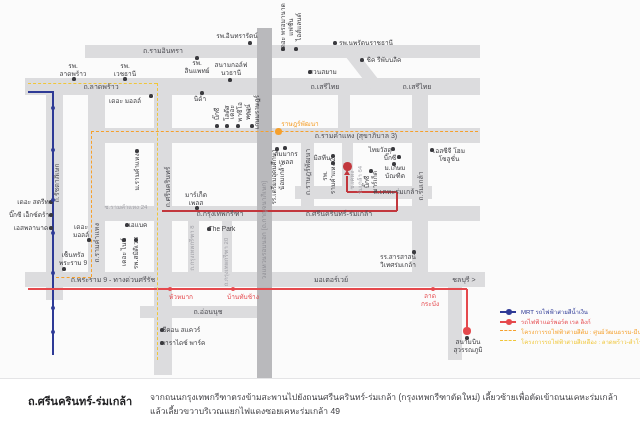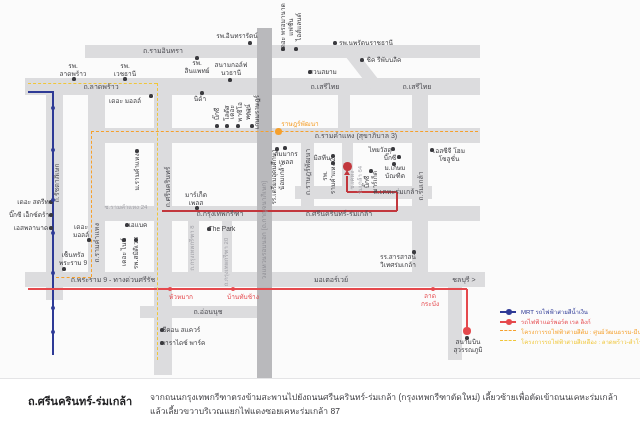--- a/index.html
+++ b/index.html
@@ -232,15 +232,15 @@
       </div>
       <div class="legrow">
         <span class="legicon">
           <span class="legdash" style="border-top-color: rgb(240, 198, 58);"></span>
         </span>
         <span class="legtext" style="color: rgb(240, 198, 58);">โครงการรถไฟฟ้าสายสีเหลือง : ลาดพร้าว-สำโรง</span>
       </div>
     </div>
   <div id="footer">
     <div id="footer-title">ถ.ศรีนครินทร์-ร่มเกล้า</div>
-    <div id="footer-desc">จากถนนกรุงเทพกรีฑาตรงข้ามสะพานไปยังถนนศรีนครินทร์-ร่มเกล้า (กรุงเทพกรีฑาตัดใหม่) เลี้ยวซ้ายเพื่อตัดเข้าถนนเคหะร่มเกล้า แล้วเลี้ยวขวาบริเวณแยกไฟแดงซอยเคหะร่มเกล้า 87</div>
+    <div id="footer-desc">จากถนนกรุงเทพกรีฑาตรงข้ามสะพานไปยังถนนศรีนครินทร์-ร่มเกล้า (กรุงเทพกรีฑาตัดใหม่) เลี้ยวซ้ายเพื่อตัดเข้าถนนเคหะร่มเกล้า แล้วเลี้ยวขวาบริเวณแยกไฟแดงซอยเคหะร่มเกล้า 49</div>
   </div>
 </div>
 
 </body></html>

